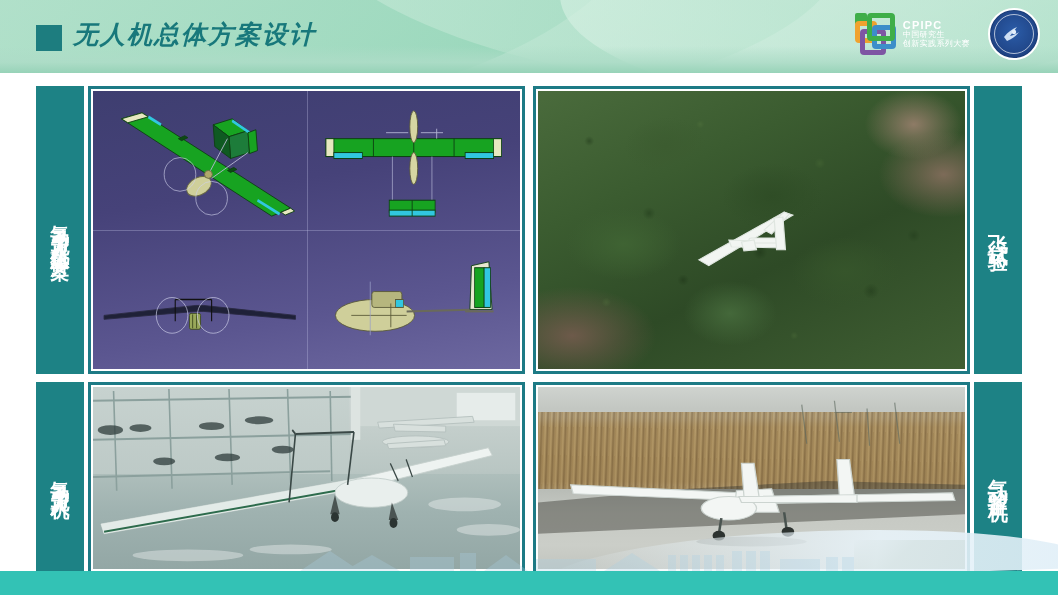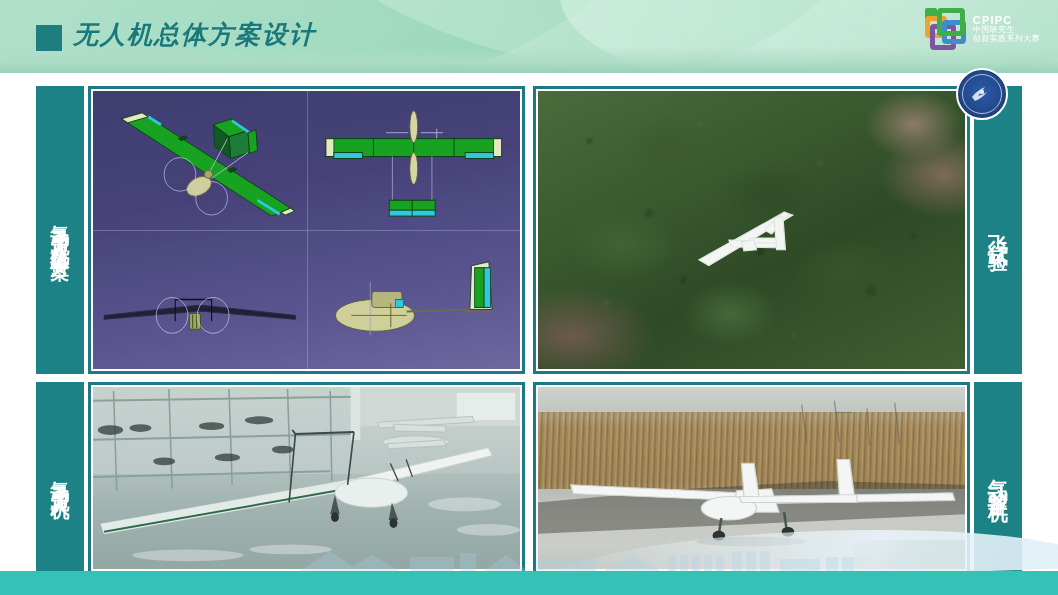--- a/index.html
+++ b/index.html
@@ -25,21 +25,21 @@
       background:linear-gradient(90deg,#d8f1e4 0%,#aee0c8 100%);opacity:.6;}
   .hdr-fade{position:absolute;left:0;top:46px;width:1058px;height:27px;
             background:linear-gradient(180deg,rgba(205,234,222,0) 0%,rgba(173,220,199,.85) 60%,rgba(150,210,183,.95) 100%);}
 
   .title-wrap{position:absolute;left:36px;top:18px;display:flex;align-items:flex-end;gap:11px;z-index:6;font-style:italic;}
   .title-sq{width:26px;height:26px;background:#1d7d7f;}
   .title-txt{font-size:25px;font-weight:bold;color:#18787b;letter-spacing:2px;
              font-family:"DejaVu Sans","Liberation Sans",sans-serif;white-space:nowrap;}
 
   
-  .logos{position:absolute;right:18px;top:8px;display:flex;align-items:center;gap:18px;z-index:7;flex-direction:column;}
+  .logos{position:absolute;right:18px;top:8px;display:flex;gap:18px;z-index:7;}
   .cpipc{display:flex;align-items:center;gap:6px;}
   .cpipc-mark{position:relative;width:42px;height:42px;}
   .cm{position:absolute;box-sizing:border-box;border-radius:4px;}
   .cm-g{left:12px;top:0;width:28px;height:28px;border:5px solid #3fae49;}
   .cm-o{left:0;top:8px;width:22px;height:22px;border:5px solid #f0a22e;}
   .cm-b{left:17px;top:12px;width:24px;height:24px;border:5px solid #3d8ec9;}
   .cm-p{left:5px;top:16px;width:26px;height:26px;border:5px solid #7e55a3;}
   .cm-c{left:15px;top:14px;width:12px;height:12px;background:#3fae49;border-radius:2px;}
   .cpipc-txt{display:flex;flex-direction:column;line-height:1.05;}
   .cpipc-en{font-size:11px;font-weight:bold;color:#ffffff;letter-spacing:1.2px;}

